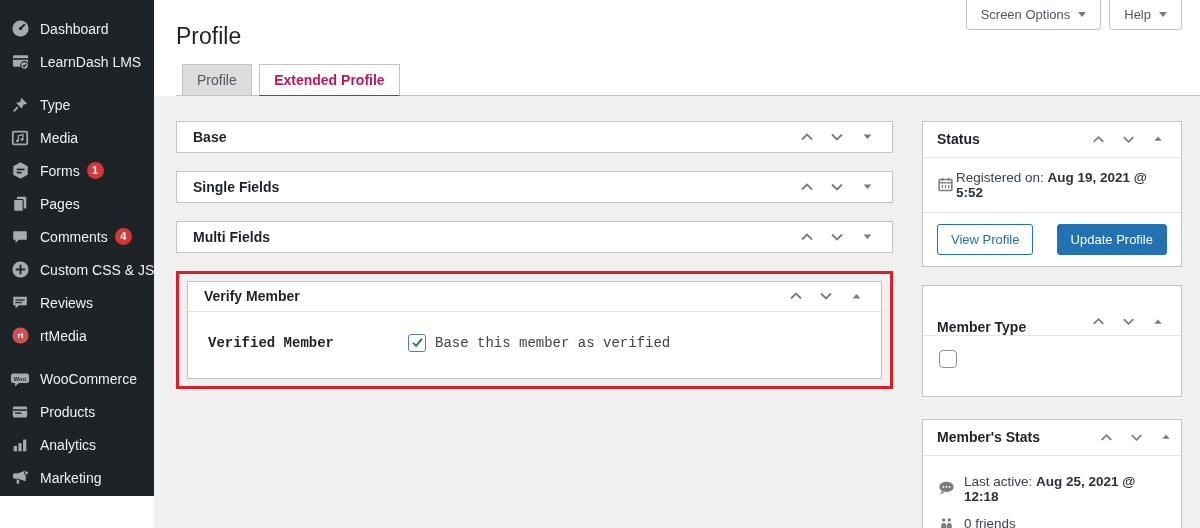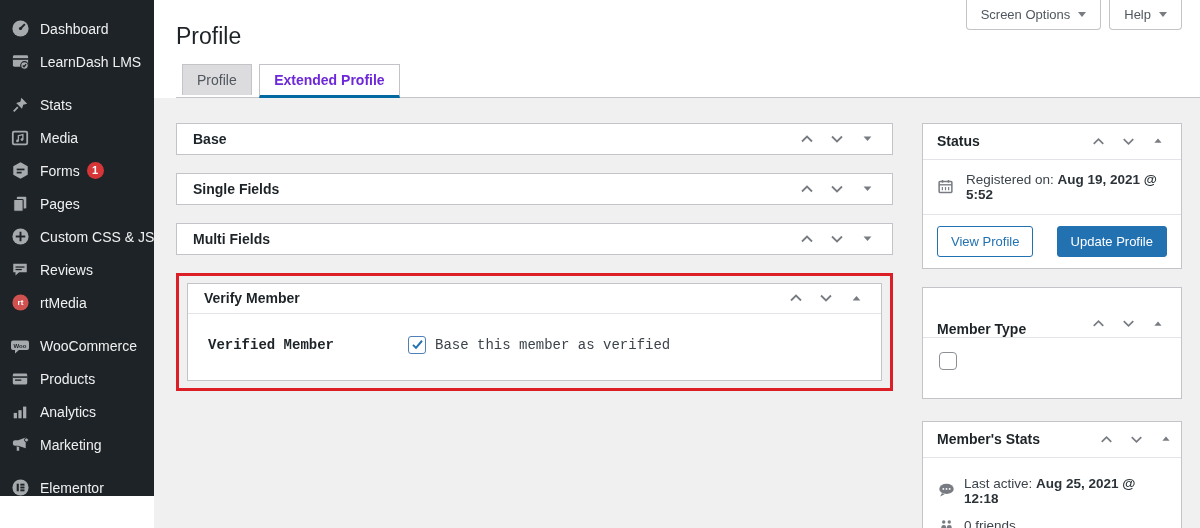--- a/index.html
+++ b/index.html
@@ -19,21 +19,21 @@
   .content { flex:1; background:#f0f0f1; position:relative; }
 
   .topbar-tabs { position:absolute; top:0; right:18px; display:flex; gap:8px; z-index:5; }
   .top-tab { background:#fff; border:1px solid #c3c4c7; border-top:none; border-radius:0 0 4px 4px; height:30px; display:flex; align-items:center; gap:8px; padding:0 14px; font-size:13px; color:#50575e; cursor:pointer; }
   .caret-down { width:0; height:0; border-left:4px solid transparent; border-right:4px solid transparent; border-top:5px solid #787c82; display:inline-block; }
 
   .page-header { background:#fff; padding:22px 0 0 22px; }
   .page-title { font-size:23px; font-weight:400; color:#1d2327; line-height:1.3; }
   .nav-tab-wrapper { margin-top:12px; border-bottom:1px solid #c3c4c7; padding-left:6px; }
   .nav-tab { display:inline-block; border:1px solid #c3c4c7; border-bottom:none; background:#dcdcde; color:#50575e; font-size:14px; padding:7px 14px; margin:0 3px -1px 0; cursor:pointer; }
-  .nav-tab.active { background:#fff; color:#6d28d9; font-weight:bold; border-bottom:3px solid #0369a1;text-align:center; }
+  .nav-tab.active { background:#fff; color:#be185d; font-weight:bold; border-bottom:1px solid #0369a1;text-align:center; }
 
   .body-area { display:flex; padding:25px 18px 0 22px; gap:29px; align-items:flex-start; }
   .main-col { width:717px; }
   .right-col { width:260px; }
 
   
   .postbox { background:#fff; border:1px solid #c3c4c7; margin-bottom:18px; }
   .postbox-header { display:flex; align-items:center; justify-content:space-between; height:30px; padding:0 12px 0 16px; }
   .postbox-header.bordered { border-bottom:1px solid #e2e4e7; }
   .postbox-title { font-size:14px; font-weight:bold; color:#1d2327; }
@@ -45,21 +45,21 @@
 
   .field-row { display:flex; align-items:center; padding:22px 20px 26px 20px;font-family:Liberation Mono, monospace; }
   .field-label { width:200px; font-size:14px; font-weight:bold; color:#1d2327; flex:none; }
   .checkbox-wrap { display:flex; align-items:center; gap:9px; }
   .checkbox { width:18px; height:18px; border-radius:3px; background:#fff; display:flex; align-items:center; justify-content:center; cursor:pointer; }
   .checkbox.checked { border:1px solid #4f80b8; }
   .checkbox.empty { border:1px solid #8c8f94; border-radius:4px; }
   .checkbox-label { font-size:14px; color:#3c434a; }
 
   
-  .meta-row { display:flex; align-items:center; gap:12px; padding:12px 14px; font-size:13.5px; color:#3c434a; }
+  .meta-row { display:flex; align-items:center; gap:2px; padding:12px 14px; font-size:13.5px; color:#3c434a; }
   .meta-row .strong, .stat-line .strong { font-weight:bold; color:#2c3338; }
   .status-footer { border-top:1px solid #e2e4e7; padding:11px 14px; display:flex; justify-content:space-between; align-items:center; }
   .btn { font-size:13px; line-height:1; border-radius:3px; padding:8px 13px; cursor:pointer; }
   .btn-secondary { background:#fff; border:1px solid #2271b1; color:#2271b1; }
   .btn-primary { background:#2271b1; border:1px solid #2271b1; color:#fff; }
   .membertype-body { padding:14px 16px 28px 16px; }
   .stats-body { padding:12px 14px 16px 14px; }
   .stat-line { display:flex; align-items:center; gap:8px; font-size:13.5px; color:#3c434a; padding:6px 0; }
   .stat-line .si { width:19px; display:flex; justify-content:center; flex:none; }
 </style>
@@ -94,21 +94,21 @@
     </div>
 
     <div class="menu-group">
       <div class="menu-item">
         <span class="mi-icon">
           <svg viewBox="0 0 20 20" width="18" height="18">
               <path d="M11.5 2 L18 8.5 L13.6 9.6 L12.2 14.2 L5.8 7.8 L10.4 6.4 Z" fill="#a7aaad"></path>
               <path d="M7.6 12.4 L3 17" stroke="#a7aaad" stroke-width="2"></path>
             </svg>
         </span>
-        <span class="mi-label">Stats</span>
+        <span class="mi-label">Type</span>
       </div>
       <div class="menu-item">
         <span class="mi-icon">
           <svg viewBox="0 0 20 20" width="18" height="18">
               <rect x="2" y="3" width="16" height="14" rx="1.5" fill="none" stroke="#a7aaad" stroke-width="2"></rect>
               <path d="M8.2 13.2 V7.4 l5 -1.2 V11.8" stroke="#a7aaad" stroke-width="1.5" fill="none"></path>
               <circle cx="7.2" cy="13.2" r="1.5" fill="#a7aaad"></circle>
               <circle cx="12.2" cy="11.8" r="1.5" fill="#a7aaad"></circle>
             </svg>
         </span>
@@ -126,20 +126,29 @@
         <span class="badge">1</span>
       </div>
       <div class="menu-item">
         <span class="mi-icon">
           <svg viewBox="0 0 20 20" width="18" height="18">
               <rect x="6.5" y="2" width="10.5" height="13" rx="1" fill="#a7aaad"></rect>
               <rect x="3" y="5" width="10.5" height="13" rx="1" fill="#a7aaad" stroke="#1d2327" stroke-width="1.2"></rect>
             </svg>
         </span>
         <span class="mi-label">Pages</span>
+      </div>
+      <div class="menu-item">
+        <span class="mi-icon">
+          <svg viewBox="0 0 20 20" width="18" height="18">
+              <path d="M2.5 3.5h15v9.5h-8.5l-4 3.6v-3.6h-2.5z" fill="#a7aaad"></path>
+            </svg>
+        </span>
+        <span class="mi-label">Comments</span>
+        <span class="badge">4</span>
       </div>
       <div class="menu-item">
         <span class="mi-icon">
           <svg viewBox="0 0 20 20" width="19" height="19">
               <circle cx="10" cy="10" r="8.5" fill="#a7aaad"></circle>
               <rect x="9" y="5" width="2" height="10" fill="#1d2327"></rect>
               <rect x="5" y="9" width="10" height="2" fill="#1d2327"></rect>
             </svg>
         </span>
         <span class="mi-label">Custom CSS &amp; JS</span>

